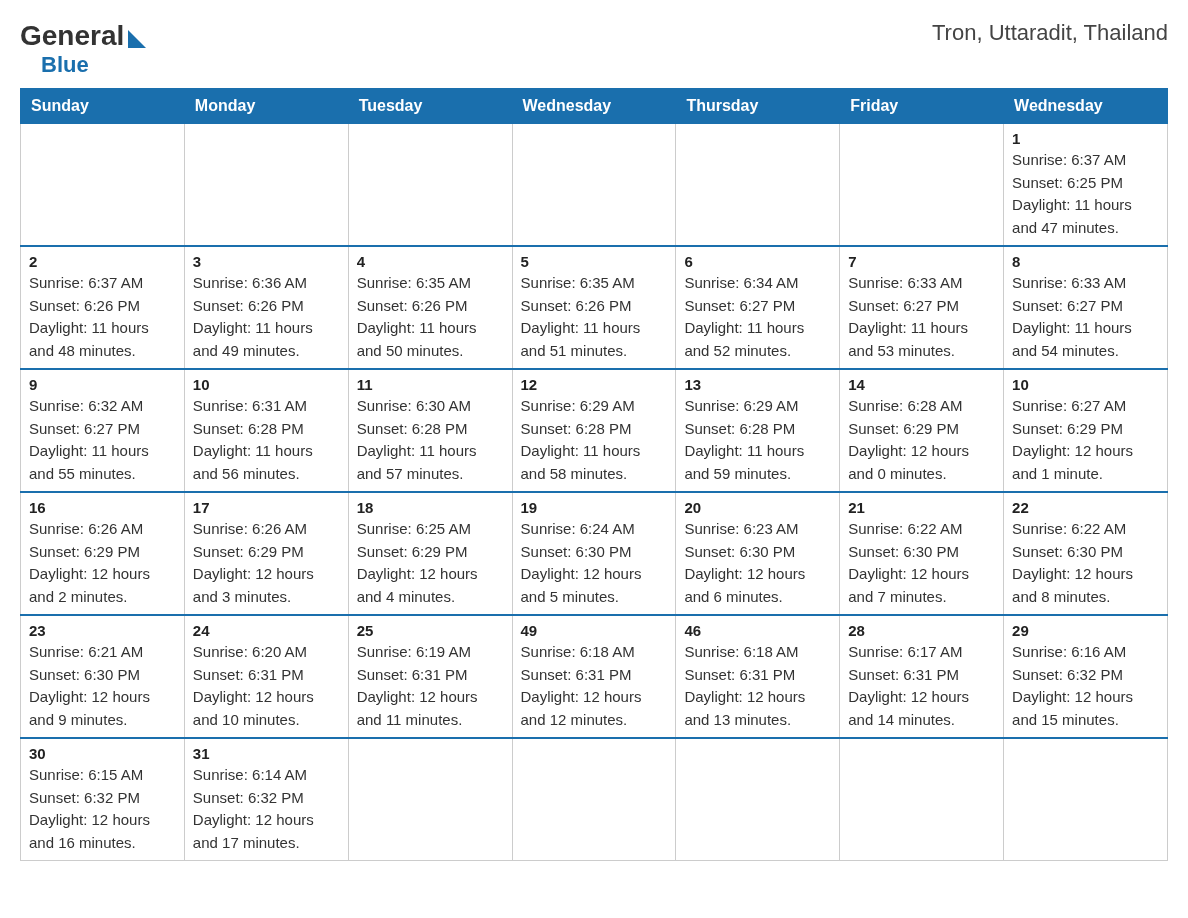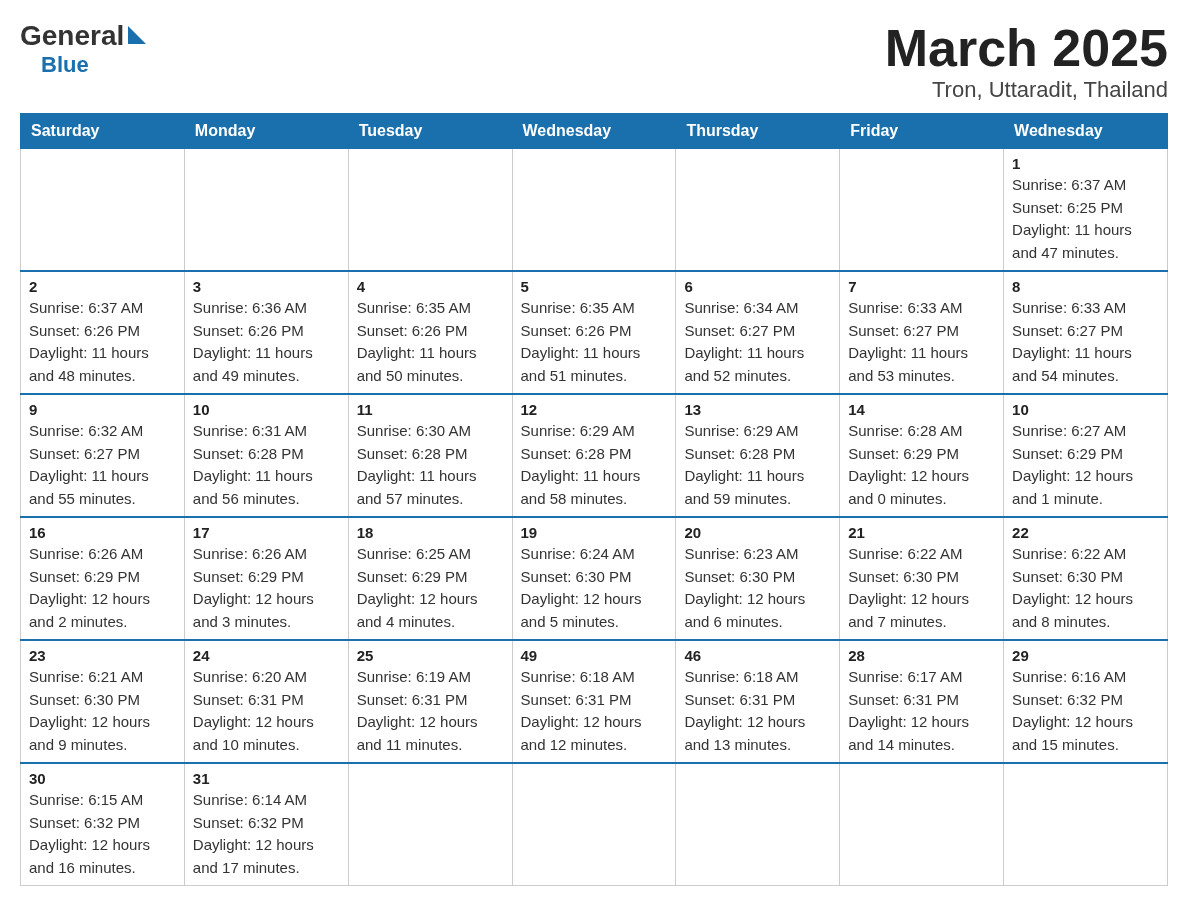--- a/index.html
+++ b/index.html
@@ -16,21 +16,21 @@
       align-items: flex-start;
       margin-bottom: 10px;
     }
     .logo {
       display: flex;
       flex-direction: column;
       align-items: flex-start;
     }
     .logo-top {
       display: flex;
-      align-items: flex-start;
+      align-items: center;
     }
     .logo-general {
       font-size: 28px;
       font-weight: bold;
       color: #333;
     }
     .logo-triangle {
       width: 0;
       height: 0;
       border-left: 18px solid #1a6fad;
@@ -103,29 +103,28 @@
 
 <div class="header">
   <div class="logo">
     <div class="logo-top">
       <span class="logo-general">General</span>
       <div class="logo-triangle"></div>
     </div>
     <span class="logo-blue">Blue</span>
   </div>
   <div class="title-block">
-    <div class="title-month">March 2025</div>
     <div class="title-location">Tron, Uttaradit, Thailand</div>
   </div>
 </div>
 
 <table class="calendar">
   <thead>
     <tr>
-    <th>Saturday</th>
+    <th>Sunday</th>
         <th>Monday</th>
         <th>Tuesday</th>
         <th>Wednesday</th>
         <th>Thursday</th>
         <th>Friday</th>
         <th>Wednesday</th>
       </tr>
   </thead>
   <tbody id="calendar-body">
   <tr>

